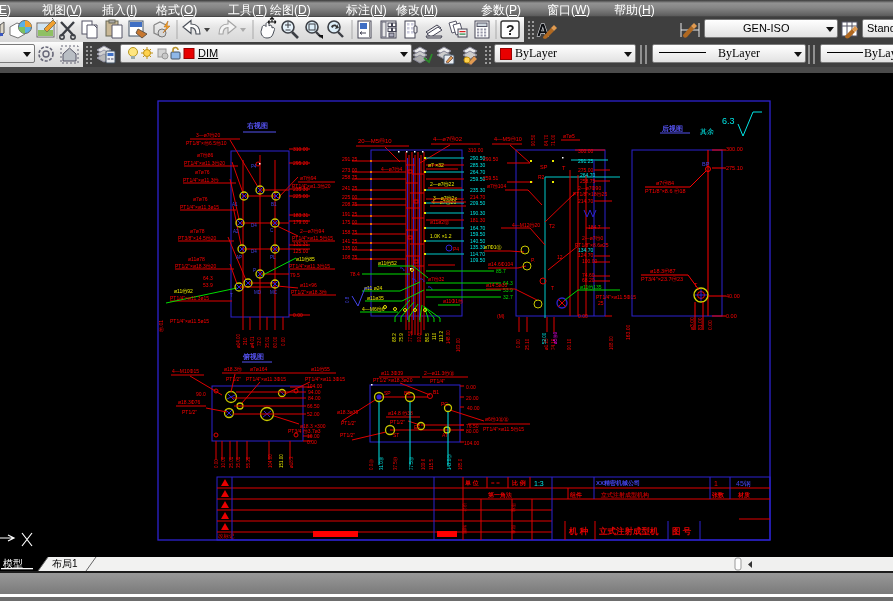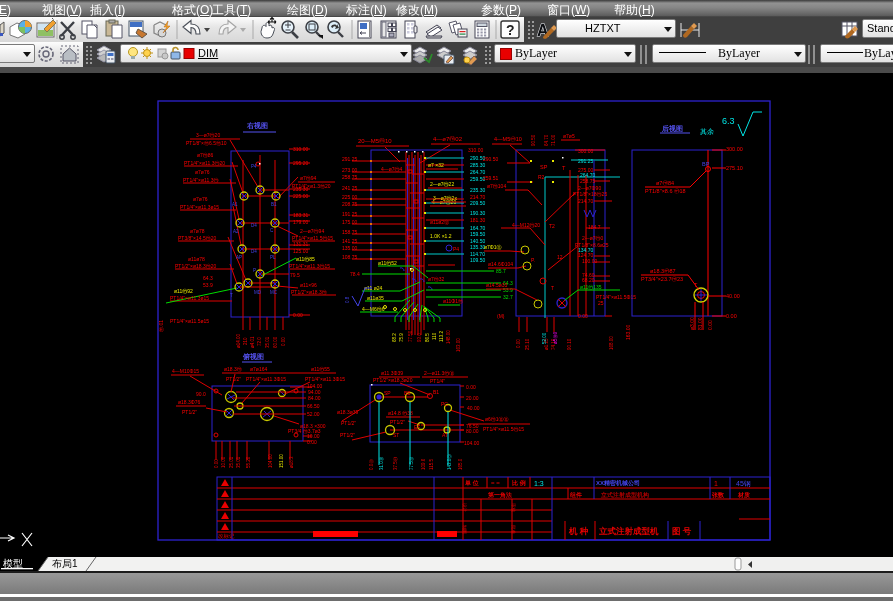--- a/index.html
+++ b/index.html
@@ -21,24 +21,24 @@
   .cmdwhite2{position:absolute;left:0;top:601px;width:893px;height:11px;background:#fff;}
   .combo{position:absolute;background:linear-gradient(#ffffff,#e2e2e2);border:1px solid #7a7a7a;border-radius:2px;font-size:11px;color:#000;}
   .combo .arr{position:absolute;right:3px;top:50%;margin-top:-2px;width:0;height:0;border-left:4px solid transparent;border-right:4px solid transparent;border-top:5px solid #111;}
 </style>
 </head>
 <body>
 
   <div class="menubar">
     <span style="left:-17px">辑(<u>E</u>)</span>
     <span style="left:42px">视图(<u>V</u>)</span>
-    <span style="left:90px">插入(<u>I</u>)</span>
-    <span style="left:172px">格式(<u>O</u>)</span>
-    <span style="left:212px">工具(<u>T</u>)</span>
-    <span style="left:287px">绘图(<u>D</u>)</span>
+    <span style="left:102px">插入(<u>I</u>)</span>
+    <span style="left:156px">格式(<u>O</u>)</span>
+    <span style="left:228px">工具(<u>T</u>)</span>
+    <span style="left:270px">绘图(<u>D</u>)</span>
     <span style="left:346px">标注(<u>N</u>)</span>
     <span style="left:396px">修改(<u>M</u>)</span>
     <span style="left:481px">参数(<u>P</u>)</span>
     <span style="left:547px">窗口(<u>W</u>)</span>
     <span style="left:614px">帮助(<u>H</u>)</span>
   </div>
 
   <div class="row1">
     <div class="darksec" style="left:524px;width:369px;"></div>
     <svg width="893" height="25" style="position:absolute;left:0;top:0">
@@ -186,22 +186,22 @@
         <path d="M691,9 L694,6 L697,9 L694,12 Z" fill="#e09a50"></path>
 
         <rect x="842" y="5" width="15" height="14" fill="#fff" stroke="#556"></rect>
         <line x1="842" y1="9" x2="857" y2="9" stroke="#556"></line>
         <line x1="847" y1="5" x2="847" y2="19" stroke="#556"></line>
         <line x1="852" y1="5" x2="852" y2="19" stroke="#556"></line>
         <path d="M845,19 L852,12 L855,15 L849,21 C847,22 845,21.5 845,19 Z" fill="#b06820"></path>
         <path d="M852,12 L855,9 L858,12 L855,15 Z" fill="#e09a50"></path>
       </g>
     </svg>
-    <div class="combo" style="left:556px;top:2px;width:118px;height:17px;">
-      <span style="position:absolute;left:28px;top:2px;">HZTXT</span>
+    <div class="combo" style="left:704px;top:2px;width:132px;height:17px;">
+      <span style="position:absolute;left:38px;top:2px;">GEN-ISO</span>
       <span class="arr"></span>
     </div>
     <div class="combo" style="left:862px;top:2px;width:40px;height:17px;border-radius:2px 0 0 2px;">
       <span style="position:absolute;left:4px;top:2px;">Standa</span>
     </div>
   </div>
 
   <div class="row2">
     <div class="darksec" style="left:83px;width:810px;"></div>
     <svg width="893" height="25" style="position:absolute;left:0;top:0">

